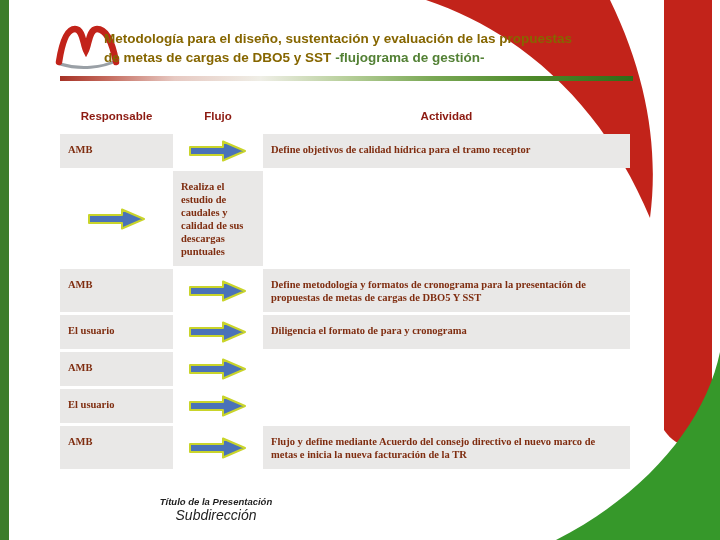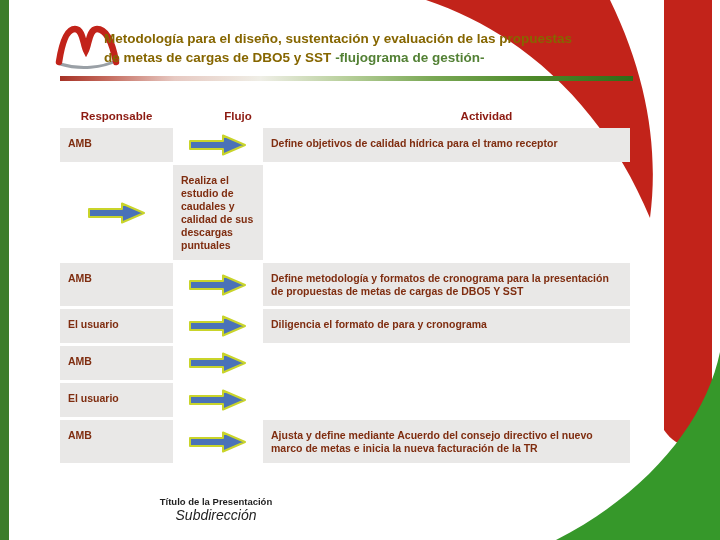--- a/index.html
+++ b/index.html
@@ -13,37 +13,37 @@
   .title{
     position:absolute;left:104px;top:29px;width:548px;z-index:2;
     font-weight:bold;font-size:13.5px;line-height:19px;color:#866600;
   }
   .title .suffix{color:#538135;}
   .divider{
     position:absolute;left:60px;top:76px;width:573px;height:5px;z-index:2;
     background:linear-gradient(90deg,#a63226 0,#c4695c 8%,#e7c9c2 20%,#efeee6 35%,#b7cf9a 50%,#7aa855 65%,#4e8a2a 82%,#2f6b18 100%);
   }
   .flow-table{position:absolute;left:60px;top:104px;width:570px;z-index:2;}
-  .thead{display:grid;grid-template-columns:113px 90px 367px;margin-bottom:1px;gap:20px;}
+  .thead{display:grid;grid-template-columns:113px 90px 367px;margin-bottom:7px;}
   .th{
     text-align:center;font-weight:bold;font-size:11.5px;color:#8c1a11;
     padding:6px 0 5px 0;
   }
-  .tbody{display:flex;flex-direction:column;gap:3px;}
+  .tbody{display:flex;flex-direction:column;gap:3px;font-family:Liberation Serif, serif;}
   .row{display:grid;grid-template-columns:113px 90px 367px;min-height:34px;}
   .cell-resp,.cell-act{
     background:#e9e8e7;color:#7f2d10;font-weight:bold;
     font-size:10.5px;line-height:13px;padding:9px 8px 8px 8px;
   }
   .cell-flujo{background:#ffffff;display:flex;align-items:center;justify-content:center;}
   .arrow svg{display:block;}
   .footer{
     position:absolute;left:60px;top:496px;width:312px;text-align:center;z-index:2;color:#1f1f1f;
   }
-  .footer .l1{font-size:9.5px;font-weight:bold;}
+  .footer .l1{font-size:9.5px;font-weight:bold;font-style:italic;}
   .footer .l2{font-size:14px;font-style:italic;}
 </style>
 </head>
 <body>
 
 <svg class="deco-svg" viewBox="0 0 720 540" xmlns="http://www.w3.org/2000/svg">
   <path d="M 426 0 C 528 34, 606 112, 650 218 C 659 149, 647 76, 610 0 Z" fill="#c2231a"></path>
   <path d="M 664 0 L 712 0 L 712 428 C 697 452 678 450 664 430 Z" fill="#c2231a"></path>
   <path d="M 720 352 C 706 420 650 492 556 540 L 720 540 Z" fill="#36982a"></path>
 </svg>
@@ -140,21 +140,21 @@
 
   <div class="row">
     <div class="cell-resp"><span>AMB</span></div>
     <div class="cell-flujo">
       <span class="arrow">
         <svg width="58" height="22" viewBox="0 0 58 22" xmlns="http://www.w3.org/2000/svg">
           <path d="M1 7 L34 7 L34 1.5 L56 11 L34 20.5 L34 15 L1 15 Z" fill="#4a72b8" stroke="#c9d42a" stroke-width="2" stroke-linejoin="round"></path>
         </svg>
       </span>
     </div>
-    <div class="cell-act"><span>Ajusta  y define mediante Acuerdo del consejo directivo el nuevo marco de metas e inicia la nueva facturación  de la TR</span></div>
+    <div class="cell-act"><span>Flujo  y define mediante Acuerdo del consejo directivo el nuevo marco de metas e inicia la nueva facturación  de la TR</span></div>
   </div>
 </div>
 </div>
 
 <div class="footer">
   <div class="l1">Título de la Presentación</div>
   <div class="l2">Subdirección</div>
 </div>
 
 </body></html>

